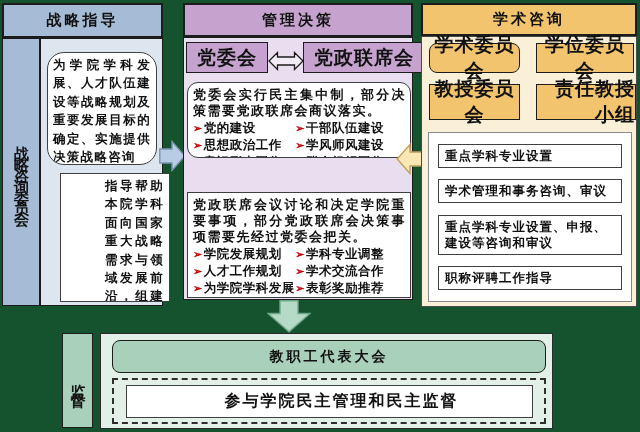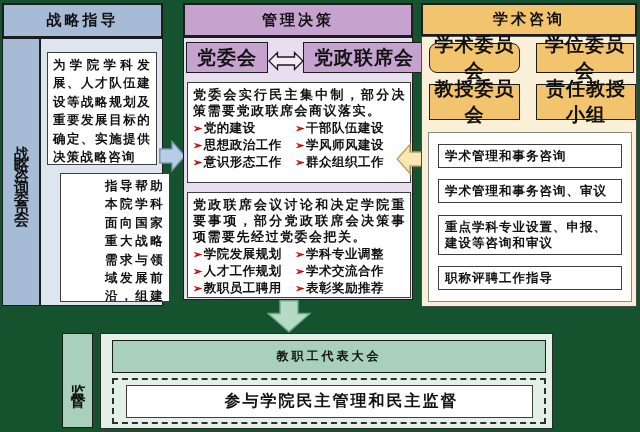--- a/index.html
+++ b/index.html
@@ -71,34 +71,34 @@
     letter-spacing:1px; padding:3px 6px; margin:0 9px;
   }
 
   
   .dashedbox { border:2px dashed #2e2e2e; }
   .note {
     background:#ffffff; border:1.5px solid #3f3f3f;
     display:flex; align-items:center; justify-content:center;
     font-weight:bold; font-size:16px; letter-spacing:2px;padding-left:24px;
   }
-  .hdr.bottom { font-size:12px; border-width:1.5px; }
+  .hdr.bottom { font-size:14px; border-width:1.5px;border-radius:8px; }
   svg { display:block; }
 </style>
 </head>
 <body>
 
 <div class="stage">
 
   <div class="abs hdr blue" style="left:2px; top:3px; width:161px; height:35px;">战略指导</div>
 
   <div class="abs vstrip blue" style="left:2px; top:38px; width:38px; height:268px;">战略咨询委员会</div>
 
   <div class="abs body-blue" style="left:40px; top:38px; width:123px; height:268px;">
-    <div class="abs wbox flow" style="left:6px; top:13px; width:110px; height:113px;">为学院学科发展、人才队伍建设等战略规划及重要发展目标的确定、实施提供决策战略咨询</div>
+    <div class="abs wbox flow" style="left:6px; top:13px; width:110px; height:113px;border-radius:17px;">为学院学科发展、人才队伍建设等战略规划及重要发展目标的确定、实施提供决策战略咨询</div>
     <div class="abs wbox flow" style="left:19px; top:134px; width:110px; height:129px;padding-left:44px;">指导帮助本院学科面向国家重大战略需求与领域发展前沿，组建具有国际先进水平的创新团队、引进各类人才</div>
   </div>
 
   <div class="abs" style="left:159px; top:140px;">
     <svg width="27" height="32" viewBox="0 0 27 32">
       <polygon points="0.8,9 13,9 13,1.5 25.8,16 13,30.5 13,23 0.8,23" fill="#b7cde6" stroke="#7d92ae" stroke-width="1.4"></polygon>
     </svg>
   </div>
 
   <div class="abs hdr purple" style="left:183px; top:3px; width:230px; height:34px;">管理决策</div>
@@ -108,61 +108,61 @@
     <div class="abs cell purple" style="left:2px; top:4px; width:82px; height:31px;">党委会</div>
 
     <div class="abs" style="left:84px; top:13px;">
       <svg width="36" height="20" viewBox="0 0 36 20">
         <polygon points="1,10 9.5,1.5 9.5,6 26.5,6 26.5,1.5 35,10 26.5,18.5 26.5,14 9.5,14 9.5,18.5" fill="#f3ecf6" stroke="#1c1c1c" stroke-width="1.3"></polygon>
       </svg>
     </div>
 
     <div class="abs cell purple" style="left:119px; top:4px; width:122px; height:31px;">党政联席会</div>
 
-    <div class="abs wbox detail" style="left:3px; top:44px; width:224px; height:101px;">
+    <div class="abs wbox detail" style="left:3px; top:44px; width:224px; height:76px;border-radius:11px;">
       <div class="intro">党委会实行民主集中制，部分决策需要党政联席会商议落实。</div>
       <div class="items">
         <span class="item"><span class="bullet">➢</span><span>党的建设</span></span>
         <span class="item"><span class="bullet">➢</span><span>干部队伍建设</span></span>
         <span class="item"><span class="bullet">➢</span><span>思想政治工作</span></span>
         <span class="item"><span class="bullet">➢</span><span>学风师风建设</span></span>
         <span class="item"><span class="bullet">➢</span><span>意识形态工作</span></span>
         <span class="item"><span class="bullet">➢</span><span>群众组织工作</span></span>
       </div>
     </div>
 
     <div class="abs wbox detail" style="left:3px; top:154px; width:224px; height:106px;">
       <div class="intro">党政联席会议讨论和决定学院重要事项，部分党政联席会决策事项需要先经过党委会把关。</div>
       <div class="items">
         <span class="item"><span class="bullet">➢</span><span>学院发展规划</span></span>
         <span class="item"><span class="bullet">➢</span><span>学科专业调整</span></span>
         <span class="item"><span class="bullet">➢</span><span>人才工作规划</span></span>
         <span class="item"><span class="bullet">➢</span><span>学术交流合作</span></span>
-        <span class="item"><span class="bullet">➢</span><span>教职员工聘用</span></span>
+        <span class="item"><span class="bullet">➢</span><span>为学院学科发展</span></span>
         <span class="item"><span class="bullet">➢</span><span>表彰奖励推荐</span></span>
       </div>
     </div>
   </div>
 
   <div class="abs" style="left:396px; top:143px;">
     <svg width="27" height="32" viewBox="0 0 27 32">
       <polygon points="26.2,9 14,9 14,1.5 1.2,16 14,30.5 14,23 26.2,23" fill="#fbe7b3" stroke="#bfa05e" stroke-width="1.4"></polygon>
     </svg>
   </div>
 
   <div class="abs hdr orange" style="left:421px; top:3px; width:216px; height:33px;">学术咨询</div>
 
   <div class="abs body-cream" style="left:421px; top:36px; width:216px; height:271px;">
     <div class="abs cell orange" style="left:7px; top:6px; width:91px; height:30px;border-radius:8px;">学术委员会</div>
     <div class="abs cell orange" style="left:114px; top:6px; width:98px; height:30px;">学位委员会</div>
     <div class="abs cell orange" style="left:7px; top:47px; width:91px; height:36px;">教授委员会</div>
-    <div class="abs cell orange" style="left:114px; top:47px; width:100px; height:36px;">责任教授小组</div>
+    <div class="abs cell orange" style="left:114px; top:47px; width:100px; height:36px;text-align:right;">责任教授小组</div>
 
     <div class="abs func-wrap" style="left:6px; top:95px; width:204px; height:170px;">
-      <div class="func">学术管理和事务咨询</div>
+      <div class="func">重点学科专业设置</div>
       <div class="func">学术管理和事务咨询、审议</div>
       <div class="func">重点学科专业设置、申报、建设等咨询和审议</div>
       <div class="func">职称评聘工作指导</div>
     </div>
   </div>
 
   <div class="abs" style="left:267px; top:300px;">
     <svg width="44" height="33" viewBox="0 0 44 33">
       <polygon points="13,0.8 31,0.8 31,13.5 43,13.5 22,31.8 1,13.5 13,13.5" fill="#b5dac5" stroke="#6fa78a" stroke-width="1.4"></polygon>
     </svg>

